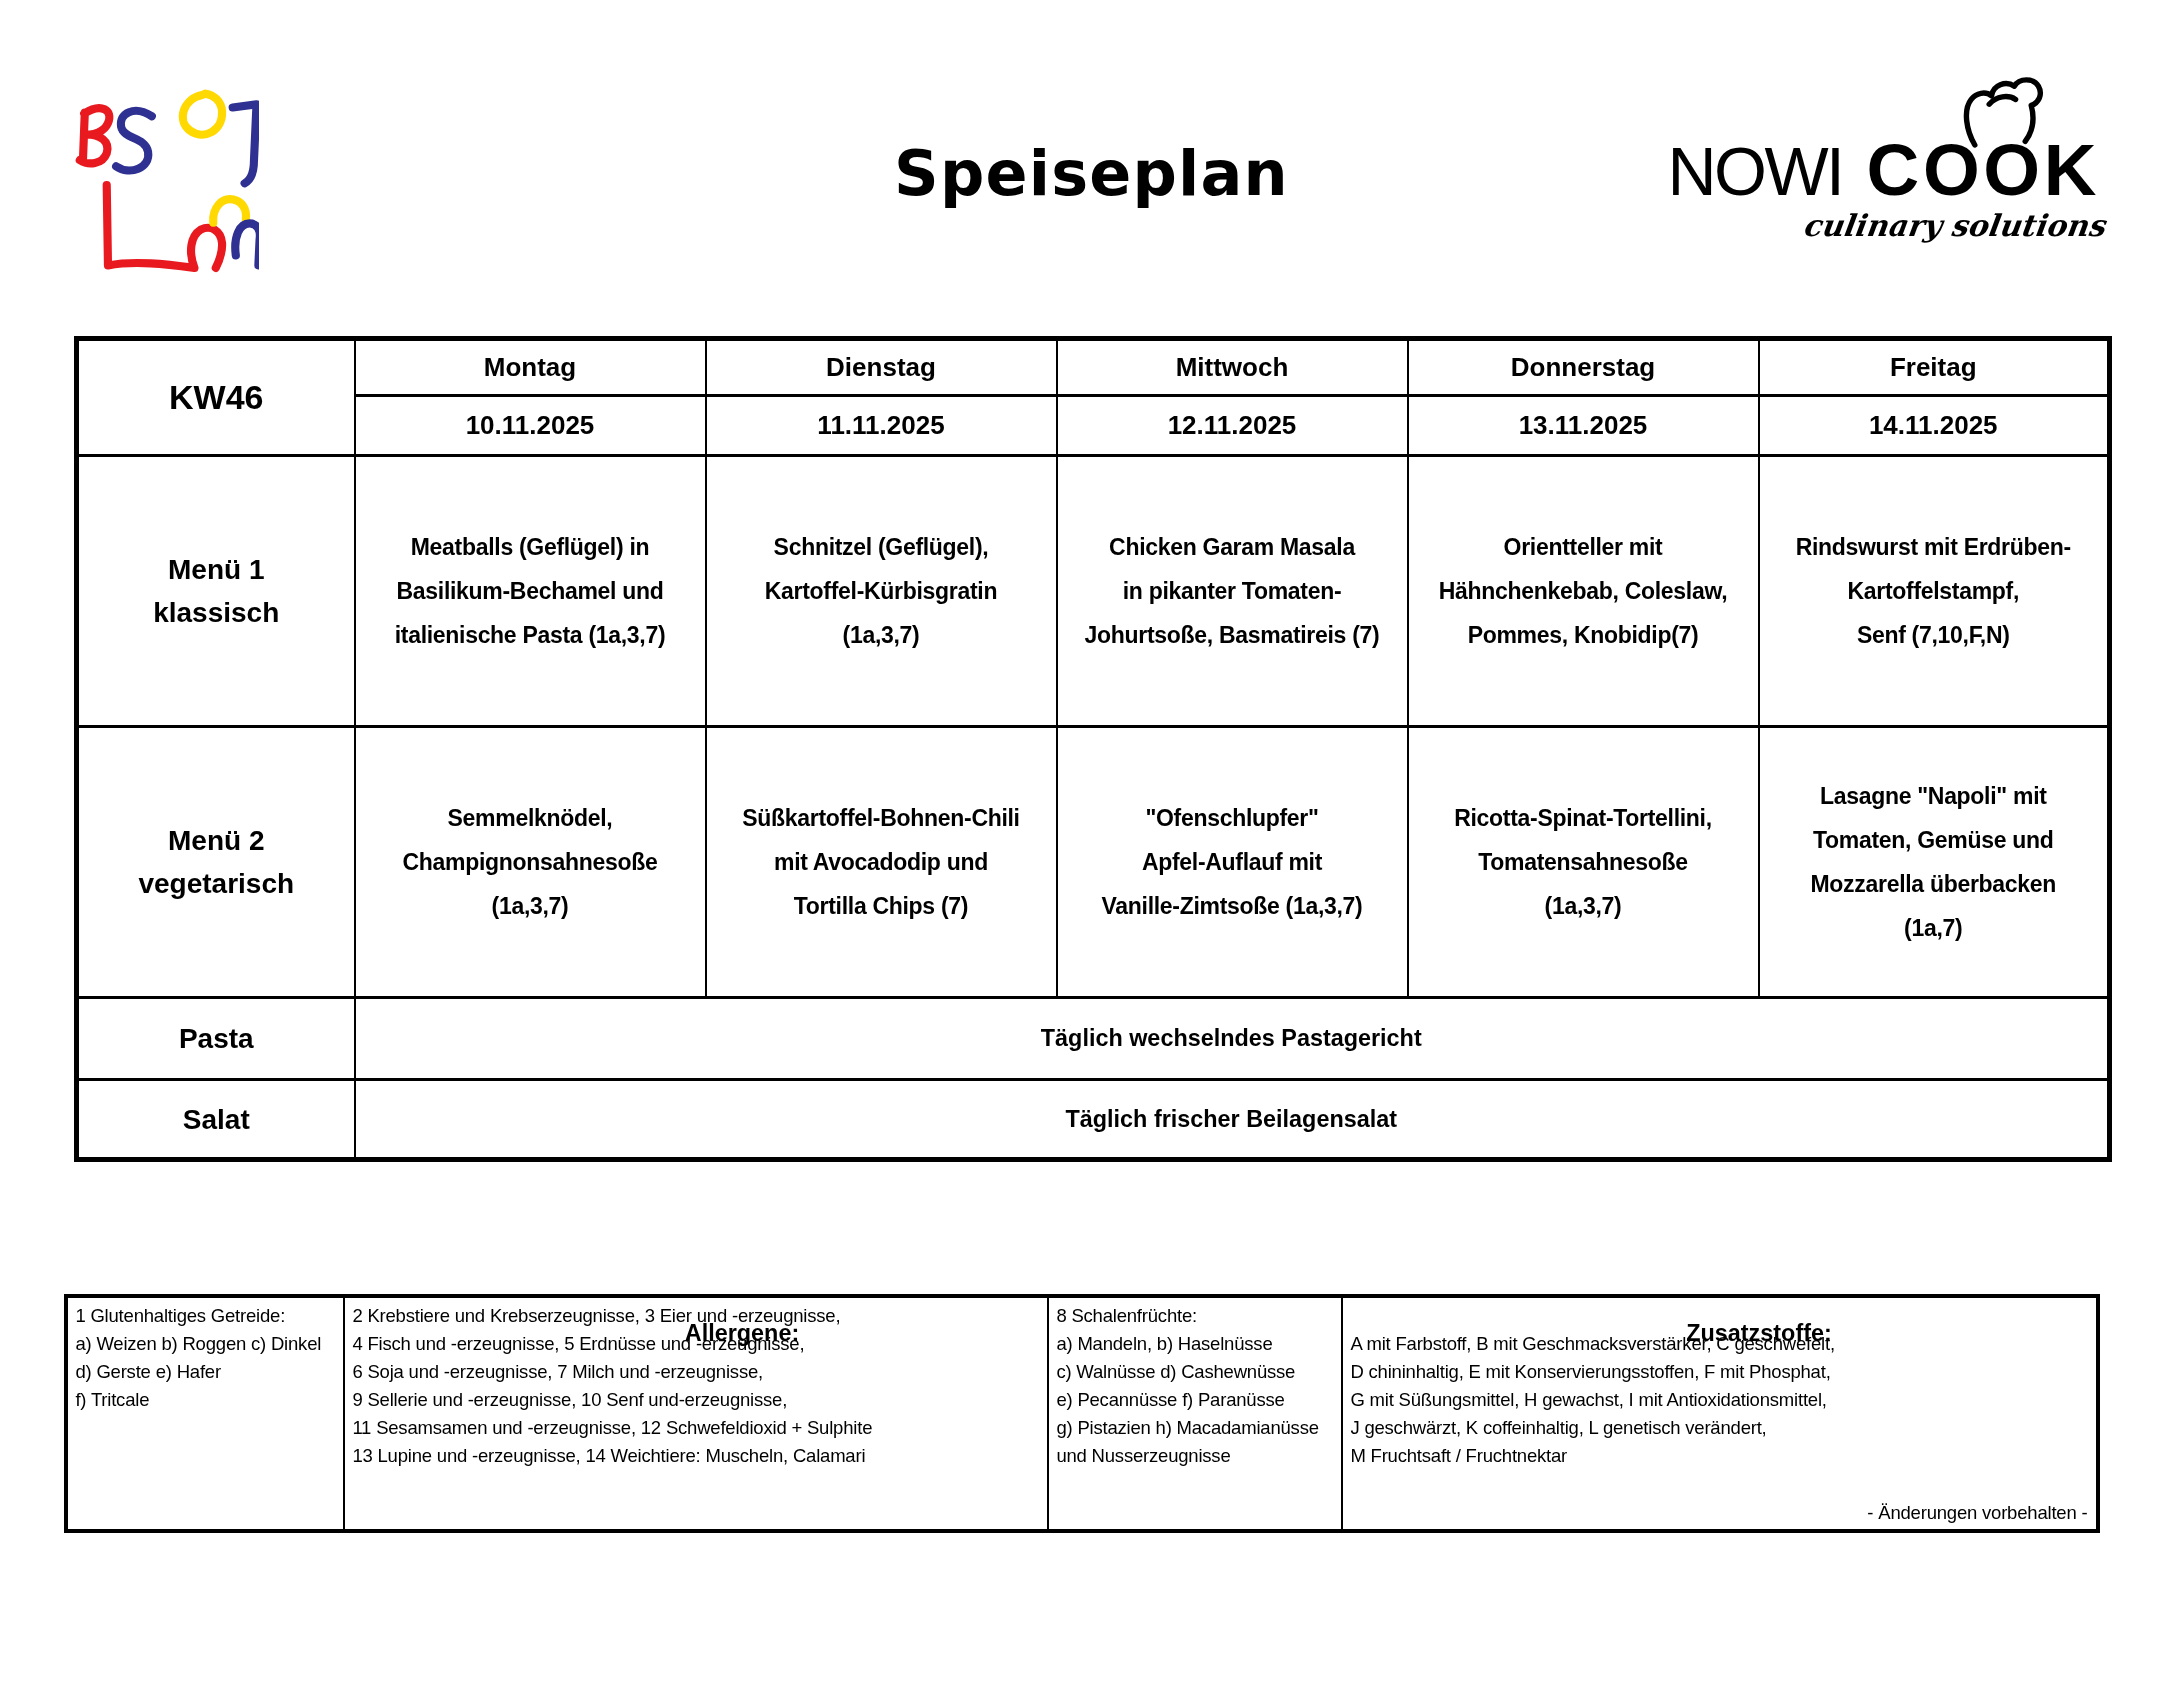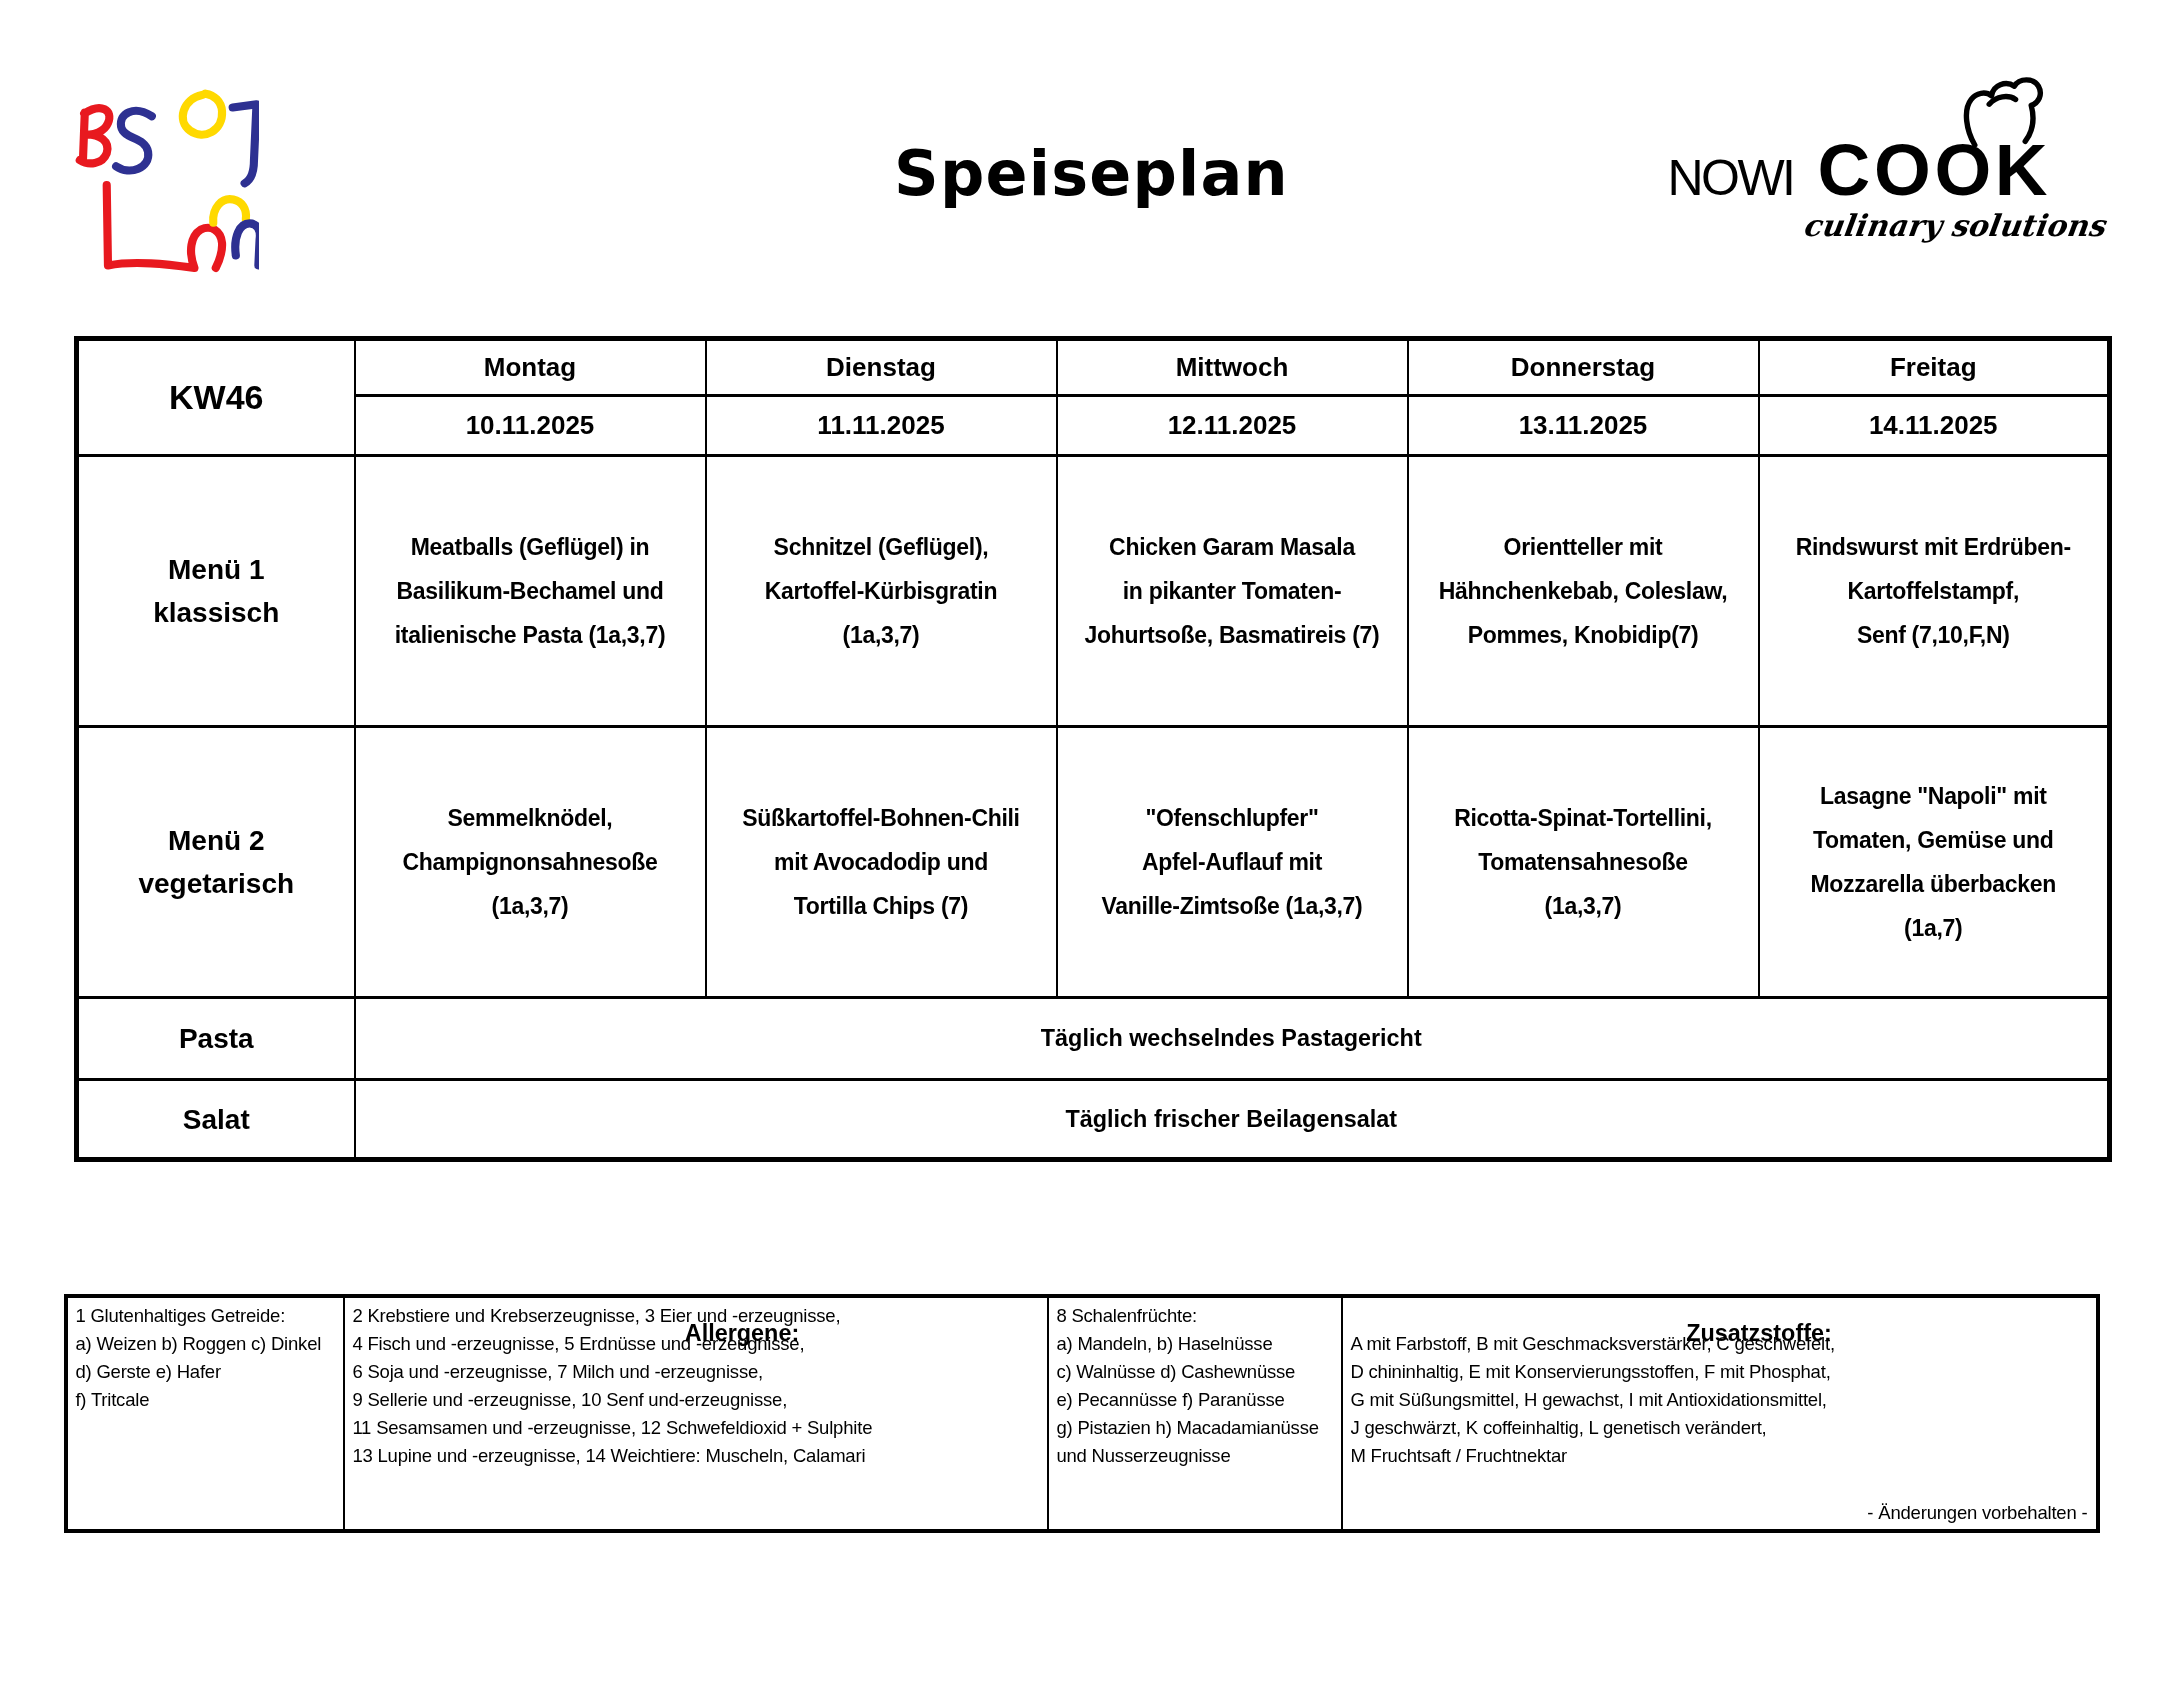--- a/index.html
+++ b/index.html
@@ -11,21 +11,21 @@
   
   .bso-logo { position:absolute; left:71px; top:65px; width:188px; height:209px; }
   .page-title {
     position:absolute; left:0; top:137px; width:2183px; text-align:center;
     font-size:62px; font-weight:bold; letter-spacing:1.2px;
     font-family:"DejaVu Sans", sans-serif;
   }
   .nowi-logo { position:absolute; left:1660px; top:71px; width:456px; height:179px; }
   .nowi-hat  { position:absolute; left:298px; top:1.2px; width:102px; height:77px; }
   .nowi-text { position:absolute; left:7.4px; top:62px; white-space:nowrap; line-height:1; }
-  .nowi-thin { font-size:50px; font-weight:normal; letter-spacing:-2.5px; }
+  .nowi-thin { font-size:68px; font-weight:normal; letter-spacing:-2.5px; }
   .nowi-bold { font-size:73px; font-weight:bold; letter-spacing:3.7px;margin-left:24px; }
   .nowi-tagline {
     position:absolute; left:145px; top:137px; width:296px;
     font-family:"DejaVu Serif", serif; font-style:italic; font-weight:bold;
     font-size:30px; transform:skewX(-10deg); white-space:nowrap;
   }
 
   
   .menu-table {
     position:absolute; left:74px; top:336px;

